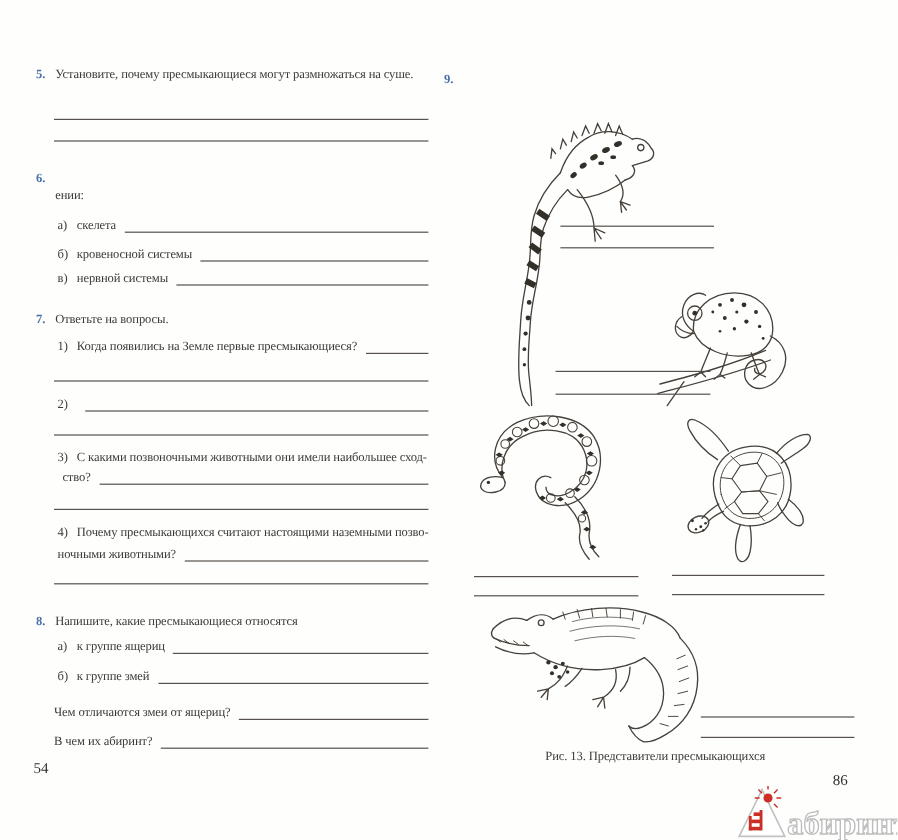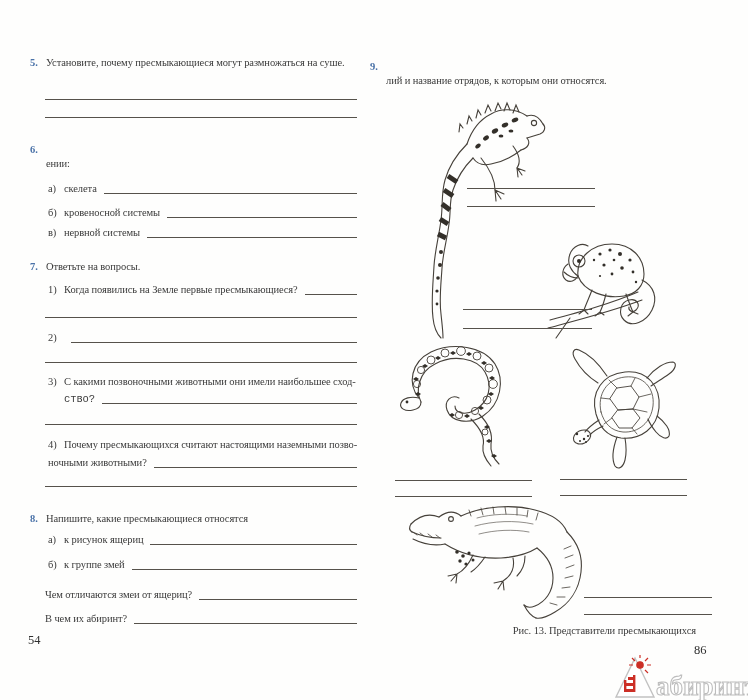--- a/index.html
+++ b/index.html
@@ -7,21 +7,21 @@
           font-family:"Liberation Serif", serif;color:#3b3b3b;
           font-size:10.5px;line-height:14px;letter-spacing:-0.1px;}
   .abs{position:absolute;}
   .num{color:#4a72a8;font-weight:bold;flex:0 0 16px;}
   .lbl{flex:0 0 16px;}
   .row{display:flex;}
   .nw{white-space:nowrap;}
   .fill{flex:1 1 auto;min-width:14px;border-bottom:1px solid #56524b;margin:0 0 2px 7px;}
   .rule{position:absolute;height:0;border-bottom:1px solid #56524b;}
   .pageno{font-size:12.5px;color:#2f2f2f;}
-  .caption{font-size:10.5px;text-align:right;color:#3b3b3b;}
+  .caption{font-size:10.5px;text-align:center;color:#3b3b3b;}
   svg.art{position:absolute;overflow:visible;}
   svg.art *{vector-effect:non-scaling-stroke;}
 </style>
 </head>
 <body>
 
 <div class="canvas">
 
   <div>
 
@@ -72,21 +72,21 @@
       <span class="lbl">2)</span>
       <span class="fill"></span>
     </div>
     <div class="rule" style="left:45px;top:362px;width:312px;"></div>
 
     <div class="abs" style="left:48px;top:375px;width:309px;">
       <div class="row">
         <span class="lbl">3)</span>
         <span class="nw">С какими позвоночными животными они имели наибольшее сход-</span>
       </div>
-      <div class="row" style="margin-left:16px;margin-top:3px;font-family:Liberation Mono, monospace;">
+      <div class="row" style="margin-left:4px;margin-top:3px;">
         <span class="nw">ство?</span>
         <span class="fill"></span>
       </div>
     </div>
     <div class="rule" style="left:45px;top:424px;width:312px;"></div>
 
     <div class="abs" style="left:48px;top:438px;width:309px;">
       <div class="row">
         <span class="lbl">4)</span>
         <span class="nw">Почему пресмыкающихся считают настоящими наземными позво-</span>
@@ -97,21 +97,21 @@
       </div>
     </div>
     <div class="rule" style="left:45px;top:486px;width:312px;"></div>
 
     <div class="abs row" style="left:30px;top:512px;width:330px;">
       <span class="num">8.</span>
       <span class="nw">Напишите, какие пресмыкающиеся относятся</span>
     </div>
     <div class="abs row" style="left:48px;top:533px;width:309px;">
       <span class="lbl">а)</span>
-      <span class="nw">к рисунок ящериц</span>
+      <span class="nw">к группе ящериц</span>
       <span class="fill"></span>
     </div>
     <div class="abs row" style="left:48px;top:558px;width:309px;">
       <span class="lbl">б)</span>
       <span class="nw">к группе змей</span>
       <span class="fill"></span>
     </div>
     <div class="abs row" style="left:45px;top:588px;width:312px;">
       <span class="nw">Чем отличаются змеи от ящериц?</span>
       <span class="fill"></span>
@@ -123,21 +123,20 @@
 
     <div class="abs pageno" style="left:28px;top:633px;text-align:right;">54</div>
   </div>
 
   <div>
 
     <div class="abs row" style="left:370px;top:60px;width:360px;">
       <span class="num">9.</span>
       <span>
         <br>
-        <span class="nw">лий и название отрядов, к которым они относятся.</span>
       </span>
     </div>
 
     <svg class="art" style="left:415px;top:100px;" width="140" height="240" viewBox="0 0 140 240">
       <g stroke="#46413a" stroke-width="1.1" fill="none" stroke-linecap="round">
         <path d="M128,24 C131,27 130,32 125,34 L112,38"></path>
         <path d="M112,38 C116,43 113,48 106,50"></path>
         <path d="M112,16 C118,14 124,17 128,24"></path>
         <circle cx="119" cy="23" r="2.6"></circle>
         <path d="M112,16 C100,8 86,8 76,14 C64,20 56,32 52,44"></path>

